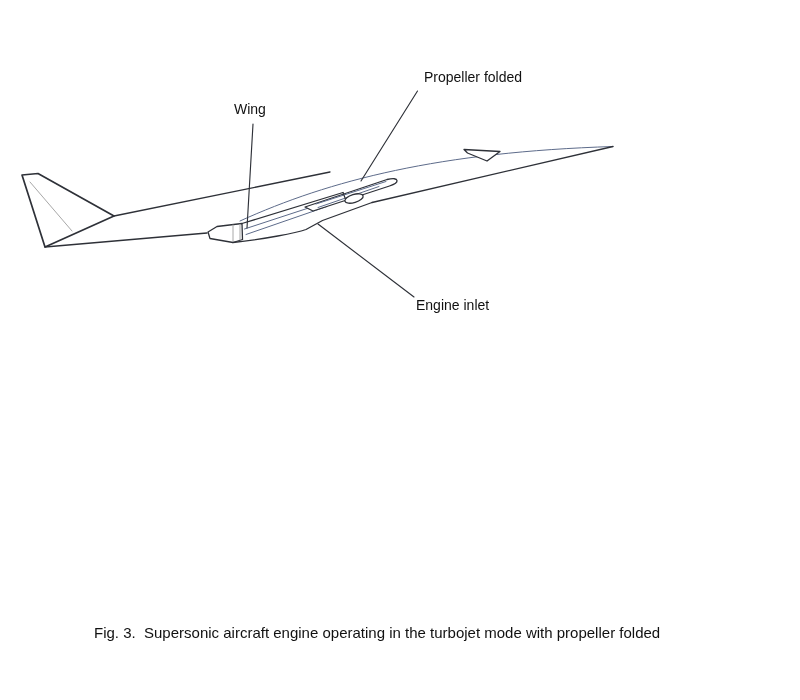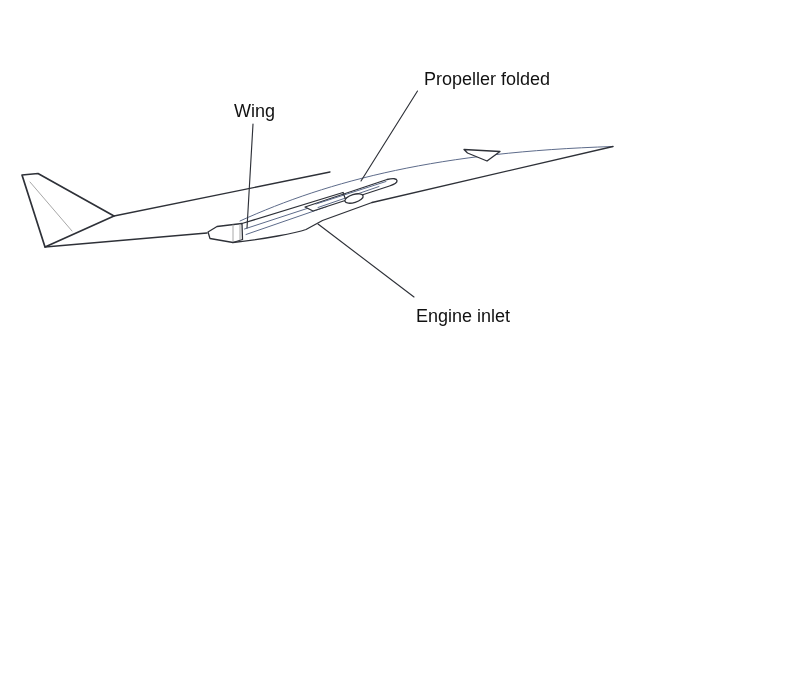--- a/index.html
+++ b/index.html
@@ -29,28 +29,28 @@
     stroke-linejoin: round;
   }
   .thick  { stroke-width: 1.7; }
   .thin   { stroke-width: 1.15; }
   .fillw  { fill: #ffffff; }
   .accent { stroke: var(--accent, #5d6b8a); fill: none; stroke-width: 1; stroke-linecap: round; }
   .muted  { stroke: var(--muted, #a8a8a8); fill: none; stroke-width: 1; stroke-linecap: round; }
 
   .label {
     position: absolute;
-    font-size: 18px;
+    font-size: 14px;
     line-height: 1.2;
     color: var(--text, #111111);
     white-space: nowrap;
   }
   #wing-label         { left: 234px; top: 101px; }
   #propeller-label    { left: 424px; top: 69px;  }
-  #engine-inlet-label { left: 416px; top: 297px; margin-top: 9px; }
+  #engine-inlet-label { left: 416px; top: 297px; }
 
   .caption {
     position: absolute;
     left: 94px;
     top: 624px;
     font-size: 15px;
     color: var(--text, #111111);
     white-space: pre;
   }
 </style>
@@ -99,13 +99,14 @@
       <path class="ln thin" d="M318,224 L414,297"></path>
     </g>
   </svg>
 
   <div class="label" id="wing-label">Wing</div>
 
   <div class="label" id="propeller-label">Propeller folded</div>
 
   <div class="label" id="engine-inlet-label">Engine inlet</div>
 
+  <div class="caption">Fig. 3.  Supersonic aircraft engine operating in the turbojet mode with propeller folded</div>
 </div>
 
 </body></html>

